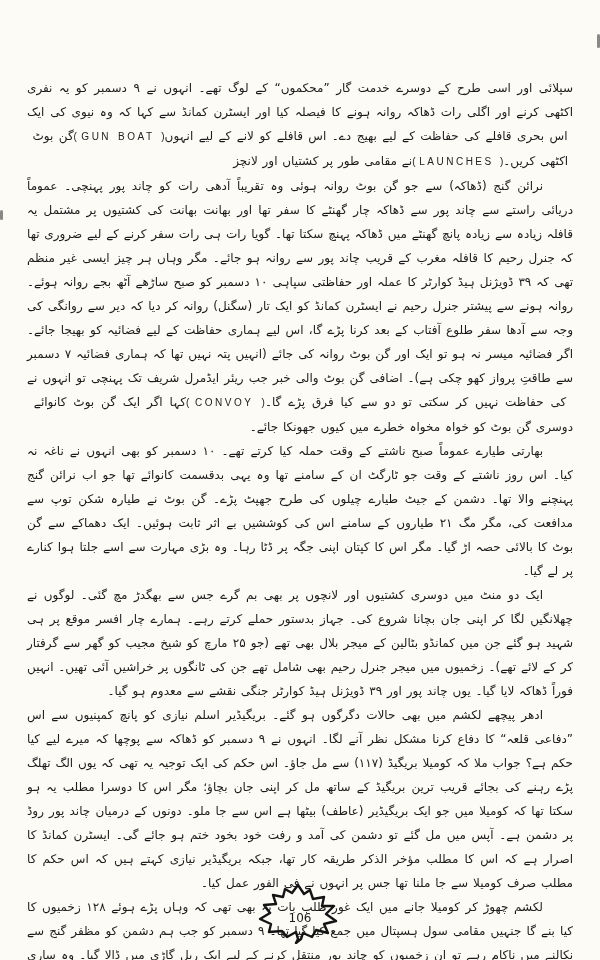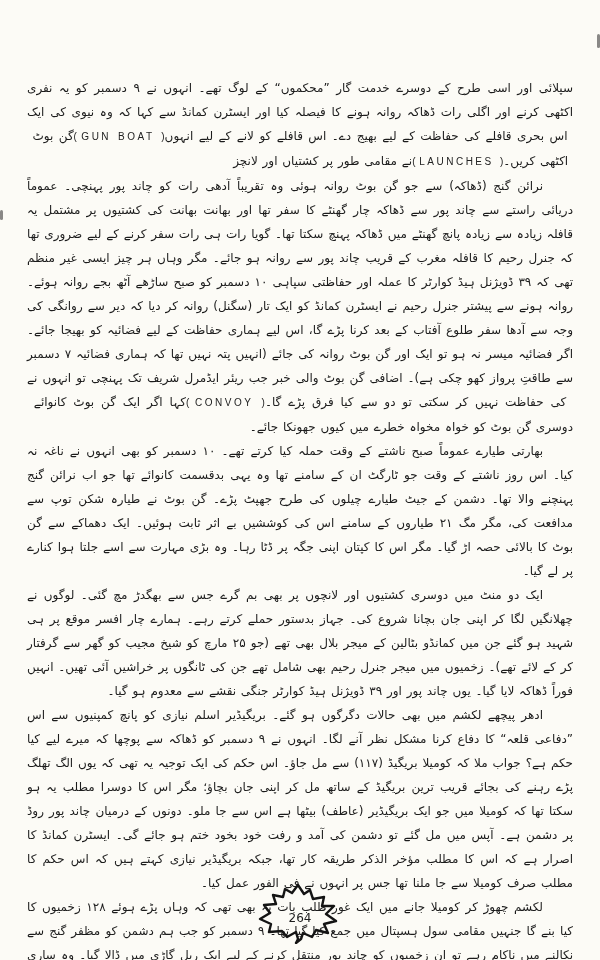--- a/index.html
+++ b/index.html
@@ -86,16 +86,16 @@
     <span class="leaf">
       <svg viewBox="0 0 96 64" xmlns="http://www.w3.org/2000/svg">
         <path d="M46 5
                  L40 13 L33 9 L31 17 L21 15 L24 24 L12 25 L18 33
                  L8 39 L19 44 L17 52 L30 51 L35 57 L44 52
                  L46 59 L44 63 L49 59 L51 53
                  L60 57 L64 50 L76 53 L72 44 L84 41 L74 34
                  L82 26 L70 26 L72 17 L61 19 L58 10 L52 14 Z" fill="none" stroke="#141414" stroke-width="2.4" stroke-linejoin="round" stroke-linecap="round"></path>
       </svg>
     </span>
-    <span class="page-number">264</span>
+    <span class="page-number">106</span>
   </div>
 
 </div>
 
 </body></html>

